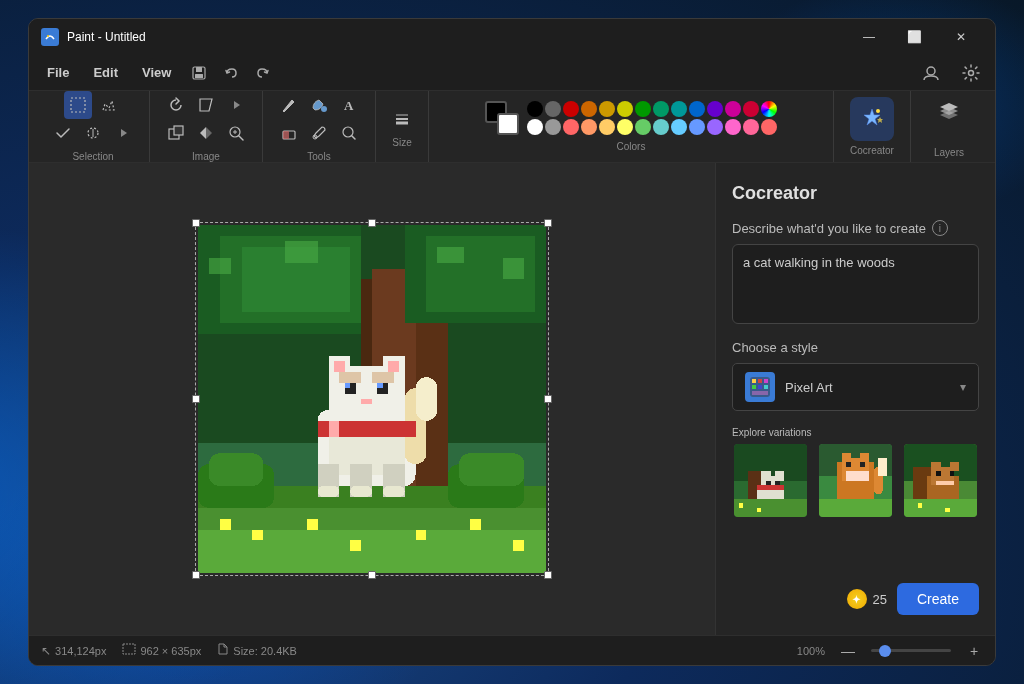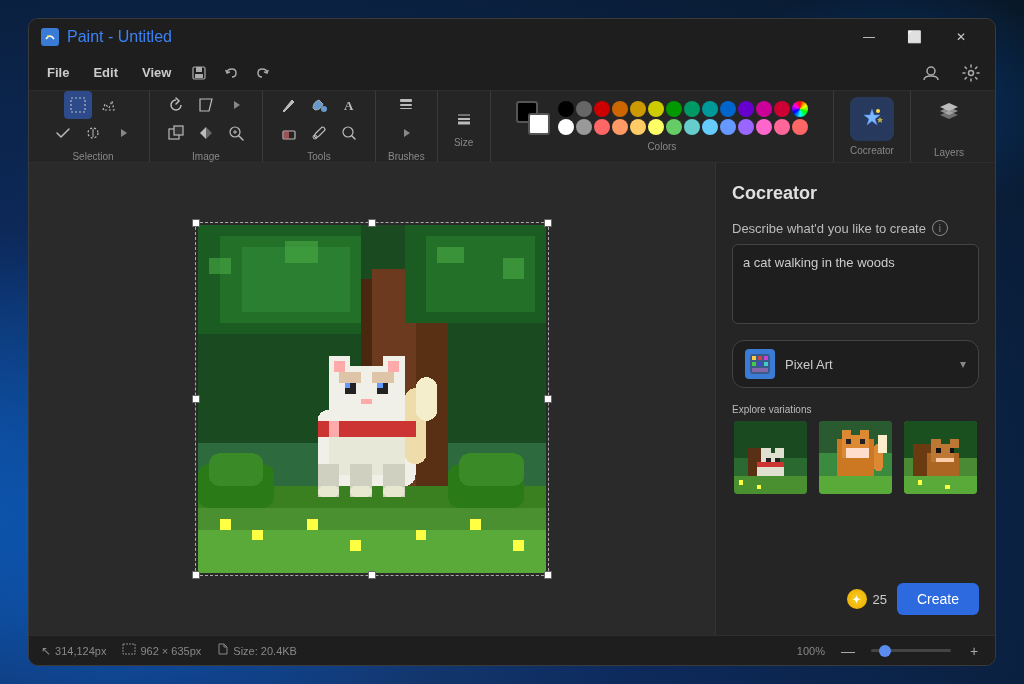--- a/index.html
+++ b/index.html
@@ -54,22 +54,22 @@
       margin-right: 8px;
       background: #3a7bd5;
       border-radius: 3px;
       display: flex;
       align-items: center;
       justify-content: center;
       font-size: 10px;
       color: white;
     }
     .titlebar-title {
-      font-size: 16px;
-      color: #3b82f6;
+      font-size: 12px;
+      color: #ffffff;
       flex: 1;
     }
     .window-controls {
       display: flex;
       gap: 2px;
     }
     .win-btn {
       width: 44px;
       height: 32px;
       display: flex;
@@ -340,21 +340,21 @@
     }
     .style-label {
       font-size: 13px;
       color: #bbb;
       margin-bottom: 8px;
     }
     .style-dropdown {
       width: 100%;
       background: #1e1e1e;
       border: 1px solid #444;
-      border-radius: 12px;
+      border-radius: 5px;
       padding: 8px 12px;
       display: flex;
       align-items: center;
       gap: 10px;
       cursor: pointer;
       margin-bottom: 16px;
     }
     .style-icon {
       width: 30px;
       height: 30px;
@@ -674,39 +674,20 @@
         <div class="tool-btn">
           <svg width="18" height="18" viewBox="0 0 18 18" fill="none">
             <circle cx="8" cy="8" r="5" stroke="#bbb" stroke-width="1.2"></circle>
             <line x1="12" y1="12" x2="15" y2="15" stroke="#bbb" stroke-width="1.5" stroke-linecap="round"></line>
           </svg>
         </div>
       </div>
       <div class="toolbar-group-label">Tools</div>
     </div>
 
-    <div class="toolbar-group">
-      <div class="toolbar-tools">
-        <div class="tool-btn">
-          <svg width="18" height="18" viewBox="0 0 18 18" fill="none">
-            <rect x="3" y="3" width="12" height="3" rx="1" fill="#bbb"></rect>
-            <rect x="3" y="8" width="12" height="2" rx="1" fill="#bbb"></rect>
-            <rect x="3" y="12" width="12" height="1" rx="1" fill="#bbb"></rect>
-          </svg>
-        </div>
-      </div>
-      <div class="toolbar-tools">
-        <div class="tool-btn">
-          <svg width="10" height="10" viewBox="0 0 10 10" fill="none">
-            <path d="M3 1 L9 5 L3 9 Z" fill="#888"></path>
-          </svg>
-        </div>
-      </div>
-      <div class="toolbar-group-label">Brushes</div>
-    </div>
 
 
     <div class="toolbar-group">
       <div class="toolbar-tools">
         <div class="tool-btn">
           <svg width="18" height="18" viewBox="0 0 18 18" fill="none">
             <line x1="3" y1="5" x2="15" y2="5" stroke="#bbb" stroke-width="1"></line>
             <line x1="3" y1="9" x2="15" y2="9" stroke="#bbb" stroke-width="2"></line>
             <line x1="3" y1="13" x2="15" y2="13" stroke="#bbb" stroke-width="3"></line>
           </svg>
@@ -882,20 +863,21 @@
     <div class="cocreator-panel">
       <div class="panel-title">Cocreator</div>
 
       <div class="panel-label">
         <span>Describe what'd you like to create</span>
         <div class="info-icon">i</div>
       </div>
 
       <textarea class="prompt-textarea" placeholder="a cat walking in the woods" style="">a cat walking in the woods</textarea>
 
+      <div class="style-label">Choose a style</div>
       <div class="style-dropdown">
         <div class="style-icon">
           <svg width="24" height="24" viewBox="0 0 24 24" fill="none">
             <rect x="2" y="2" width="20" height="20" rx="3" fill="#3a5a8a"></rect>
             <rect x="4" y="4" width="4" height="4" fill="#ffcc44"></rect>
             <rect x="10" y="4" width="4" height="4" fill="#cc4444"></rect>
             <rect x="4" y="10" width="4" height="4" fill="#44cc44"></rect>
             <rect x="10" y="10" width="4" height="4" fill="#4444cc"></rect>
             <rect x="16" y="4" width="4" height="4" fill="#cc44cc"></rect>
             <rect x="16" y="10" width="4" height="4" fill="#44cccc"></rect>

